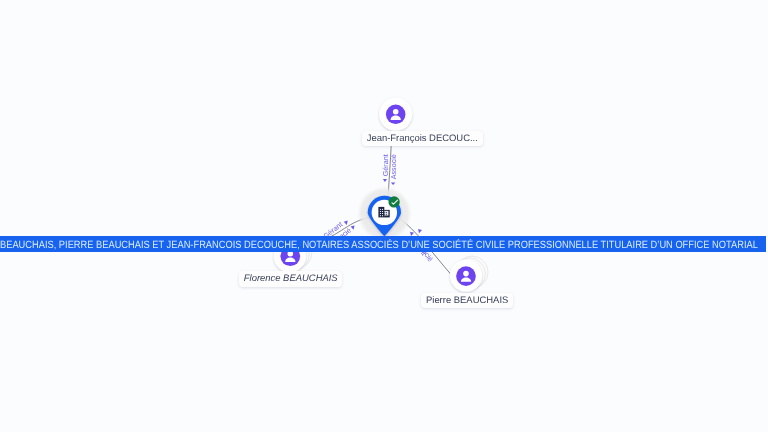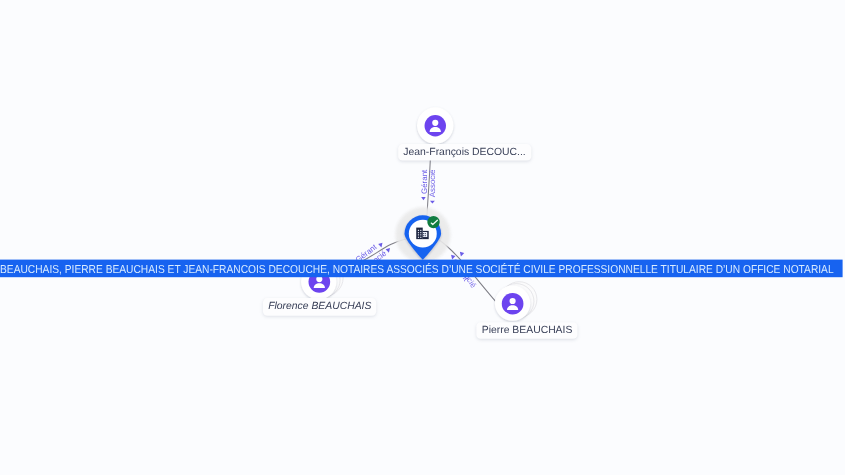--- a/index.html
+++ b/index.html
@@ -119,18 +119,18 @@
 
       <text transform="translate(410.5,237.5) rotate(57)">Gérant</text>
       <text transform="translate(415.5,241.0) rotate(57)">Associé</text>
       <polygon transform="rotate(16 411.6 234.0)" points="413.6,232.2 409.5,232.2 411.6,236.1"></polygon>
       <polygon transform="rotate(16 419.6 231.2)" points="421.6,229.4 417.5,229.4 419.6,233.3"></polygon>
     </g>
   </svg>
 
   <div class="nlabel" id="lab-jf" style="left:346px;top:130.5px;margin-left:16px;">Jean-François DECOUC...</div>
   <div class="nlabel" id="lab-fb" style="left:239.1px;top:271.0px;font-style:italic;">Florence BEAUCHAIS</div>
-  <div class="nlabel" id="lab-pb" style="left:421.3px;top:292.8px;margin-left:12px;">Pierre BEAUCHAIS</div>
+  <div class="nlabel" id="lab-pb" style="left:421.3px;top:292.8px;">Pierre BEAUCHAIS</div>
 
   <div id="banner">
       <span>BEAUCHAIS, PIERRE BEAUCHAIS ET JEAN-FRANCOIS DECOUCHE, NOTAIRES ASSOCIÉS D’UNE SOCIÉTÉ CIVILE PROFESSIONNELLE TITULAIRE D’UN OFFICE NOTARIAL</span>
     </div>
 </div>
 
 </body></html>

